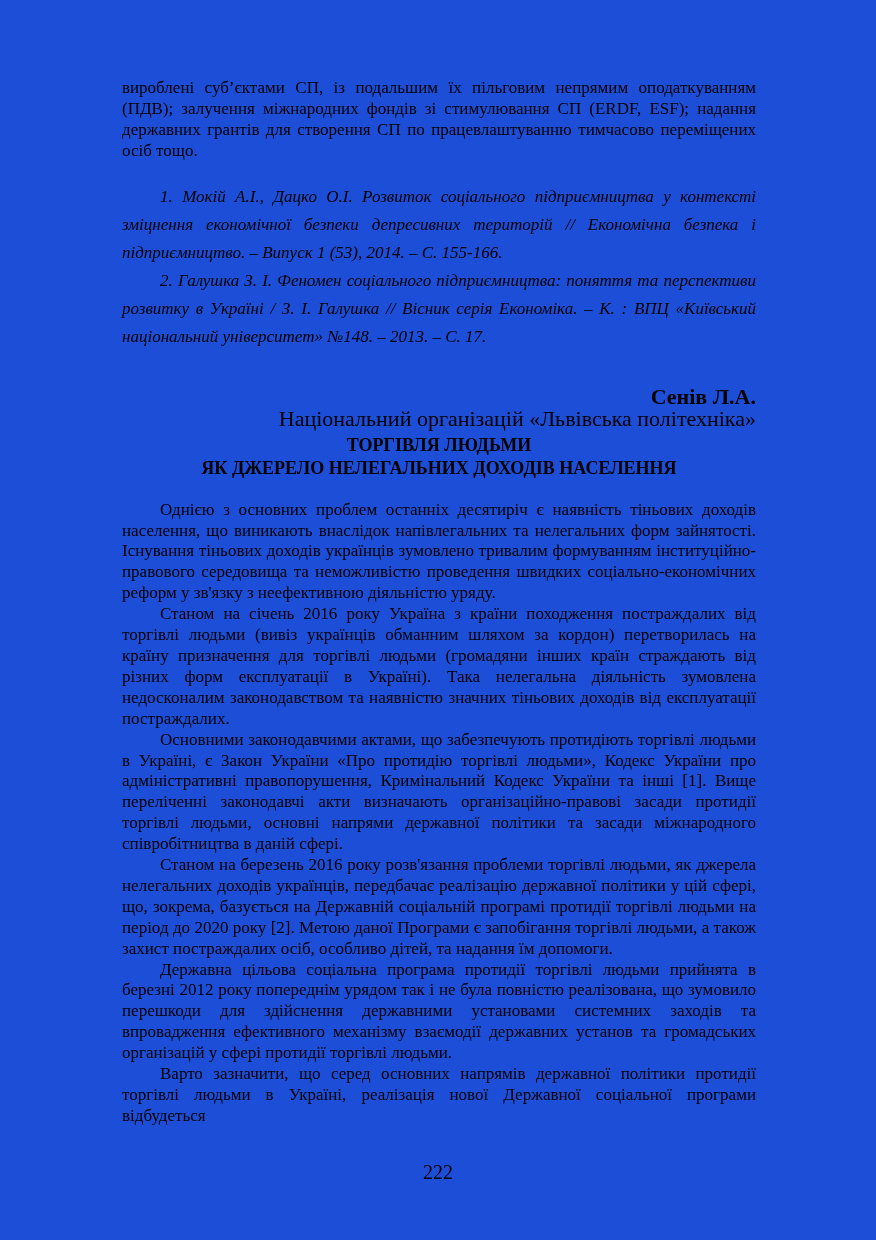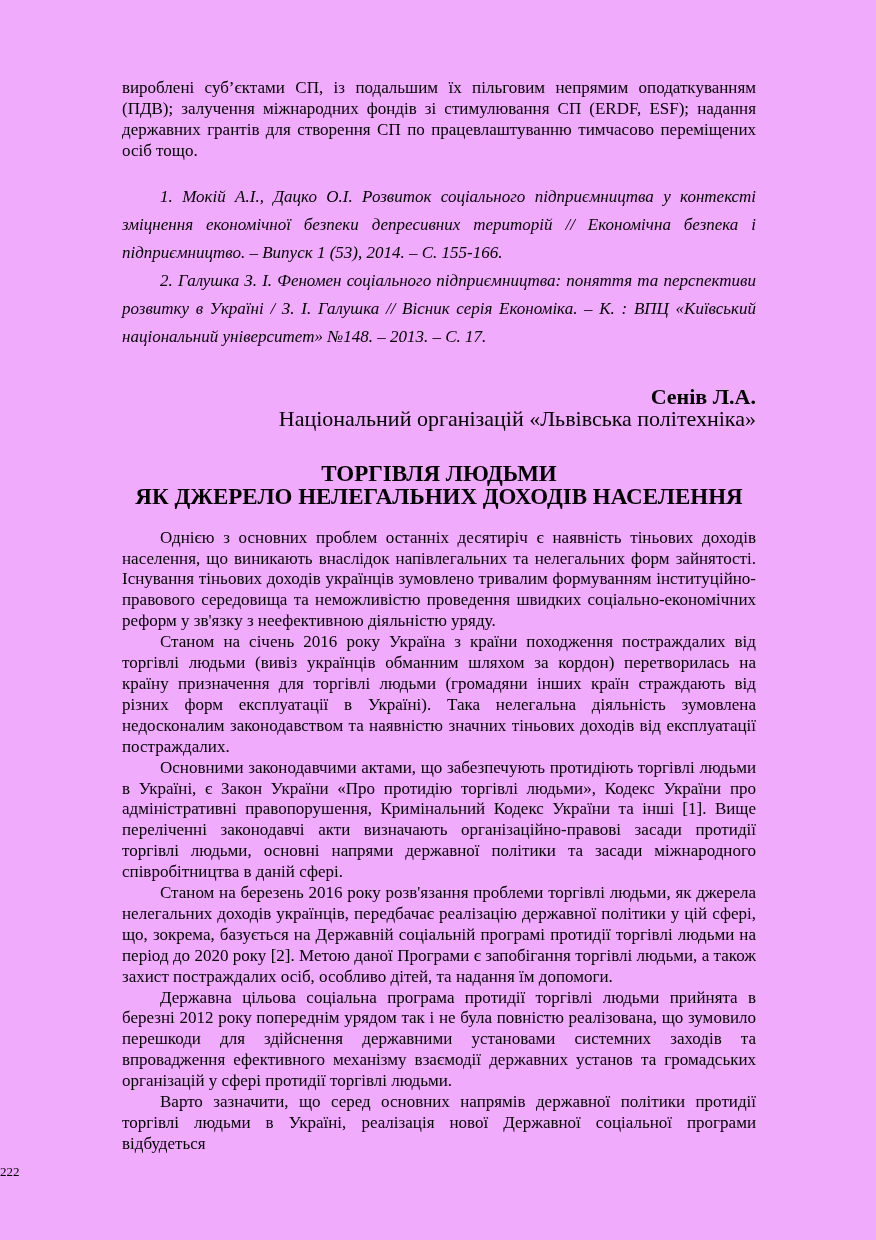--- a/index.html
+++ b/index.html
@@ -4,21 +4,21 @@
 <style>
   html, body {
     margin: 0;
     padding: 0;
     background: #ffffff;
   }
   .page {
     position: relative;
     width: 876px;
     height: 1240px;
-    background: #f0abfc;
+    background: #1d4ed8;
     color: #000000;
     font-family: "Liberation Serif", "DejaVu Serif", serif;
     overflow: hidden;
   }
   .content {
     position: absolute;
     left: 122px;
     top: 78px;
     width: 634px;
   }
@@ -45,33 +45,33 @@
   .author-block {
     margin-top: 35px;
     text-align: right;
     font-size: 22px;
     line-height: 22px;
   }
   .author-name {
     font-weight: bold;
   }
   .article-title {
-    margin: 32px 0 20px 0;
+    margin: 4px 0 20px 0;
     text-align: center;
-    font-size: 23px;
+    font-size: 18px;
     font-weight: bold;
     line-height: 23px;
   }
   .page-number {
     position: absolute;
     left: 0;
     right: 0;
     top: 1161px;
-    text-align: left;
-    font-size: 13px;
+    text-align: center;
+    font-size: 20px;
     line-height: 22px;
   }
 </style>
 </head>
 <body>
 
 <div class="page">
   <div class="content">
 
     <p class="body-text no-indent">вироблені суб’єктами СП, із подальшим їх пільговим непрямим оподаткуванням (ПДВ); залучення міжнародних фондів зі стимулювання СП (ERDF, ESF); надання державних грантів для створення СП по працевлаштуванню тимчасово переміщених осіб тощо.</p>

